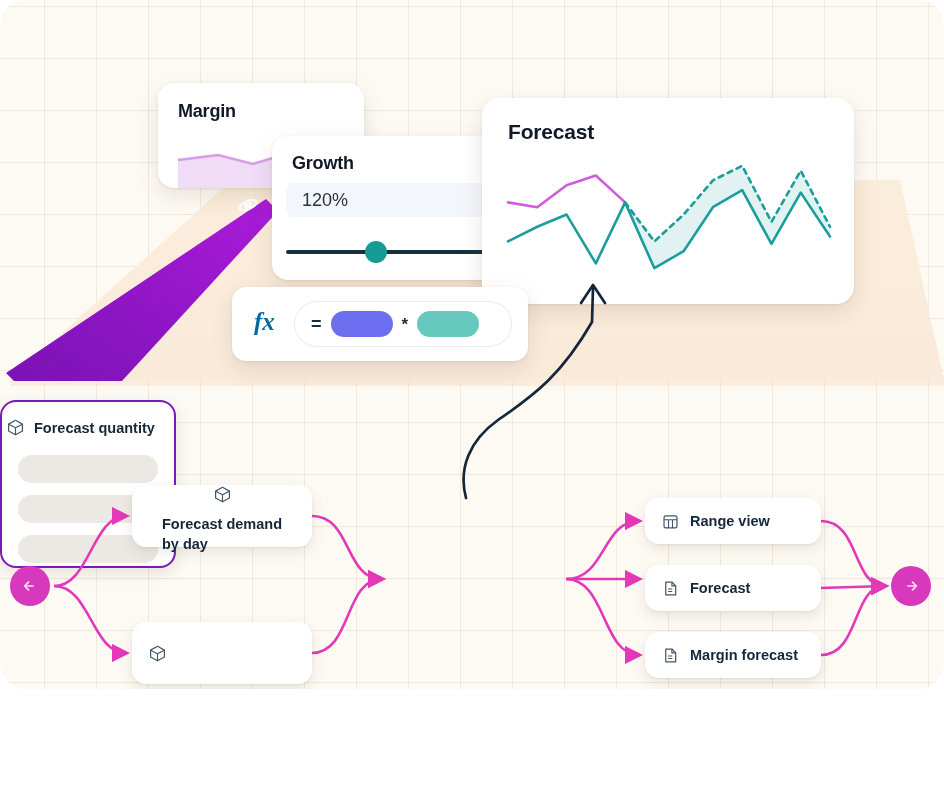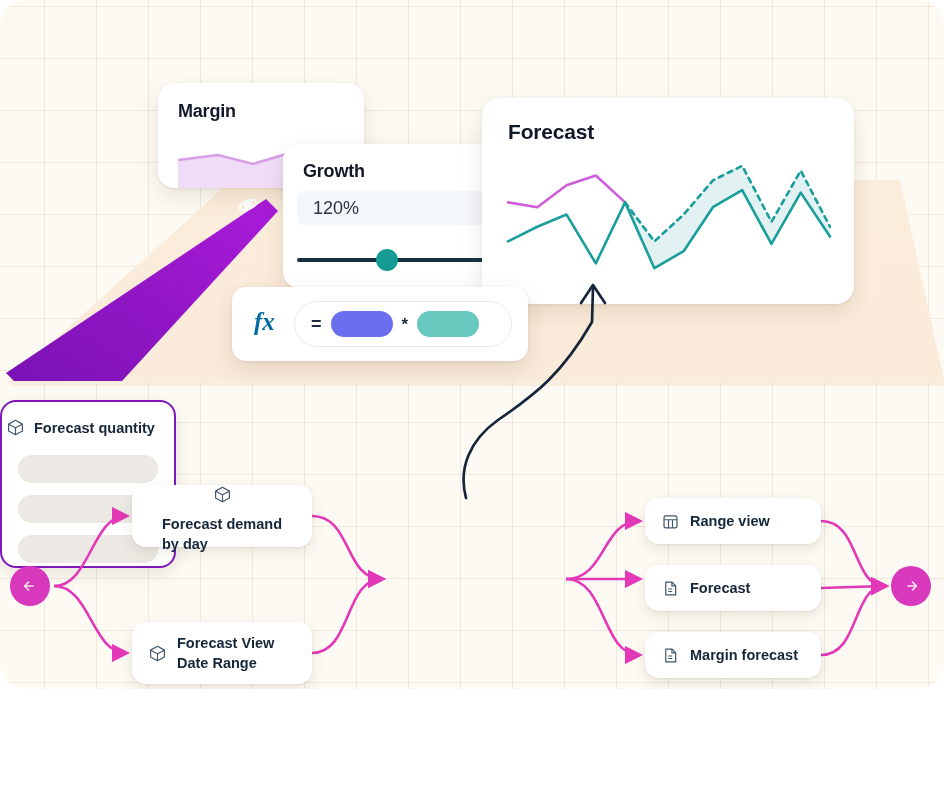--- a/index.html
+++ b/index.html
@@ -31,21 +31,21 @@
     box-shadow:0 8px 22px rgba(90,70,40,.13), 0 1px 3px rgba(90,70,40,.10);
   }
   .card-title{
     font-weight:bold;color:#111827;letter-spacing:-.2px;
   }
   
   #margin-card{left:158px;top:83px;width:206px;height:105px;z-index:3;}
   #margin-card .card-title{position:absolute;left:20px;top:18px;font-size:18px;}
   #margin-spark{position:absolute;left:0;bottom:0;width:206px;height:46px;}
   
-  #growth-card{left:272px;top:144px;width:240px;height:144px;z-index:4;margin-left:11px;}
+  #growth-card{left:272px;top:136px;width:240px;height:144px;z-index:4;}
   #growth-card .card-title{position:absolute;left:20px;top:17px;font-size:18px;}
   #growth-value{
     position:absolute;left:14px;top:47px;width:226px;height:34px;
     background:#f3f6fa;border-radius:7px;
     display:flex;align-items:center;padding-left:16px;
     font-size:18px;color:#2b3440;
   }
   #growth-slider{position:absolute;left:14px;top:100px;width:226px;height:32px;}
   .slider-track{position:absolute;left:0;top:14px;width:226px;height:4px;background:#17303f;border-radius:3px;}
   .slider-thumb{position:absolute;left:82px;top:5px;width:22px;height:22px;border-radius:50%;background:#159b94;}
@@ -209,24 +209,20 @@
         <span>Forecast demand</span>
         <span>by day</span>
       </span>
     </div>
 
     <div class="node" id="n-range">
       <svg class="ic" width="19" height="19" viewBox="0 0 22 22">
         <path d="M11 2.6 L19 7.1 V15 L11 19.5 L3 15 V7.1 Z" fill="none" stroke="#41566b" stroke-width="1.4" stroke-linejoin="round"></path>
         <path d="M11 11.2 L19 7.1 M11 11.2 L3 7.1 M11 11.2 V19.5" fill="none" stroke="#41566b" stroke-width="1.3"></path>
       </svg>
-      <span class="lbl-2">
-        <span>Forecast View</span>
-        <span>Date Range</span>
-      </span>
     </div>
 
     <div id="n-center">
       <div class="hdr">
         <svg class="ic" width="19" height="19" viewBox="0 0 22 22">
           <path d="M11 2.6 L19 7.1 V15 L11 19.5 L3 15 V7.1 Z" fill="none" stroke="#41566b" stroke-width="1.4" stroke-linejoin="round"></path>
           <path d="M11 11.2 L19 7.1 M11 11.2 L3 7.1 M11 11.2 V19.5" fill="none" stroke="#41566b" stroke-width="1.3"></path>
         </svg>
         <span>Forecast quantity</span>
       </div>

